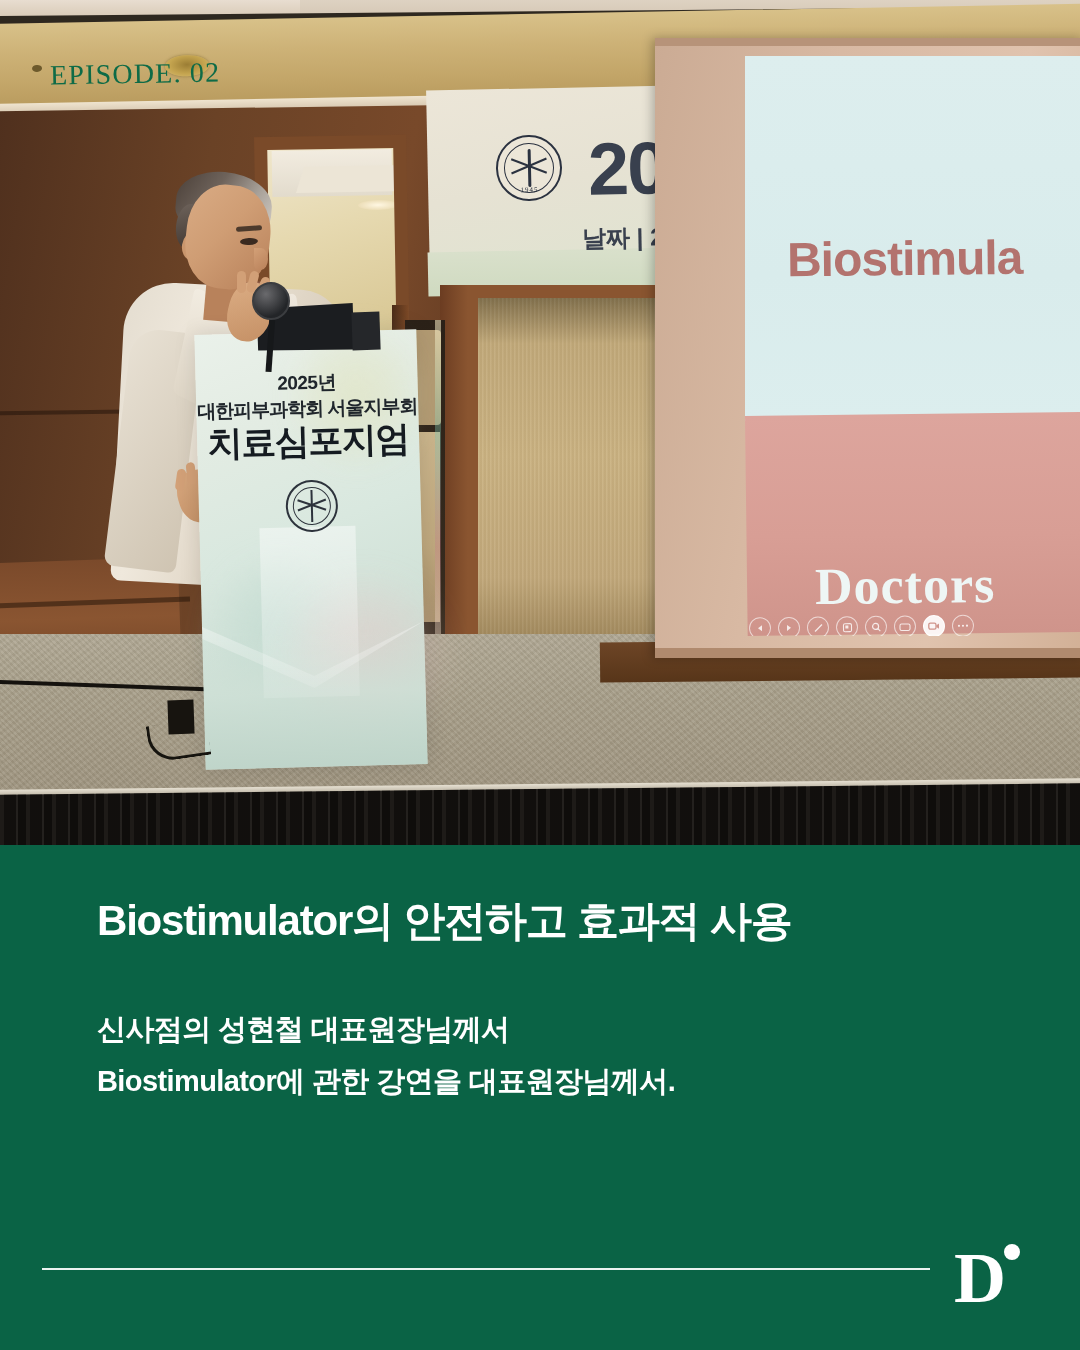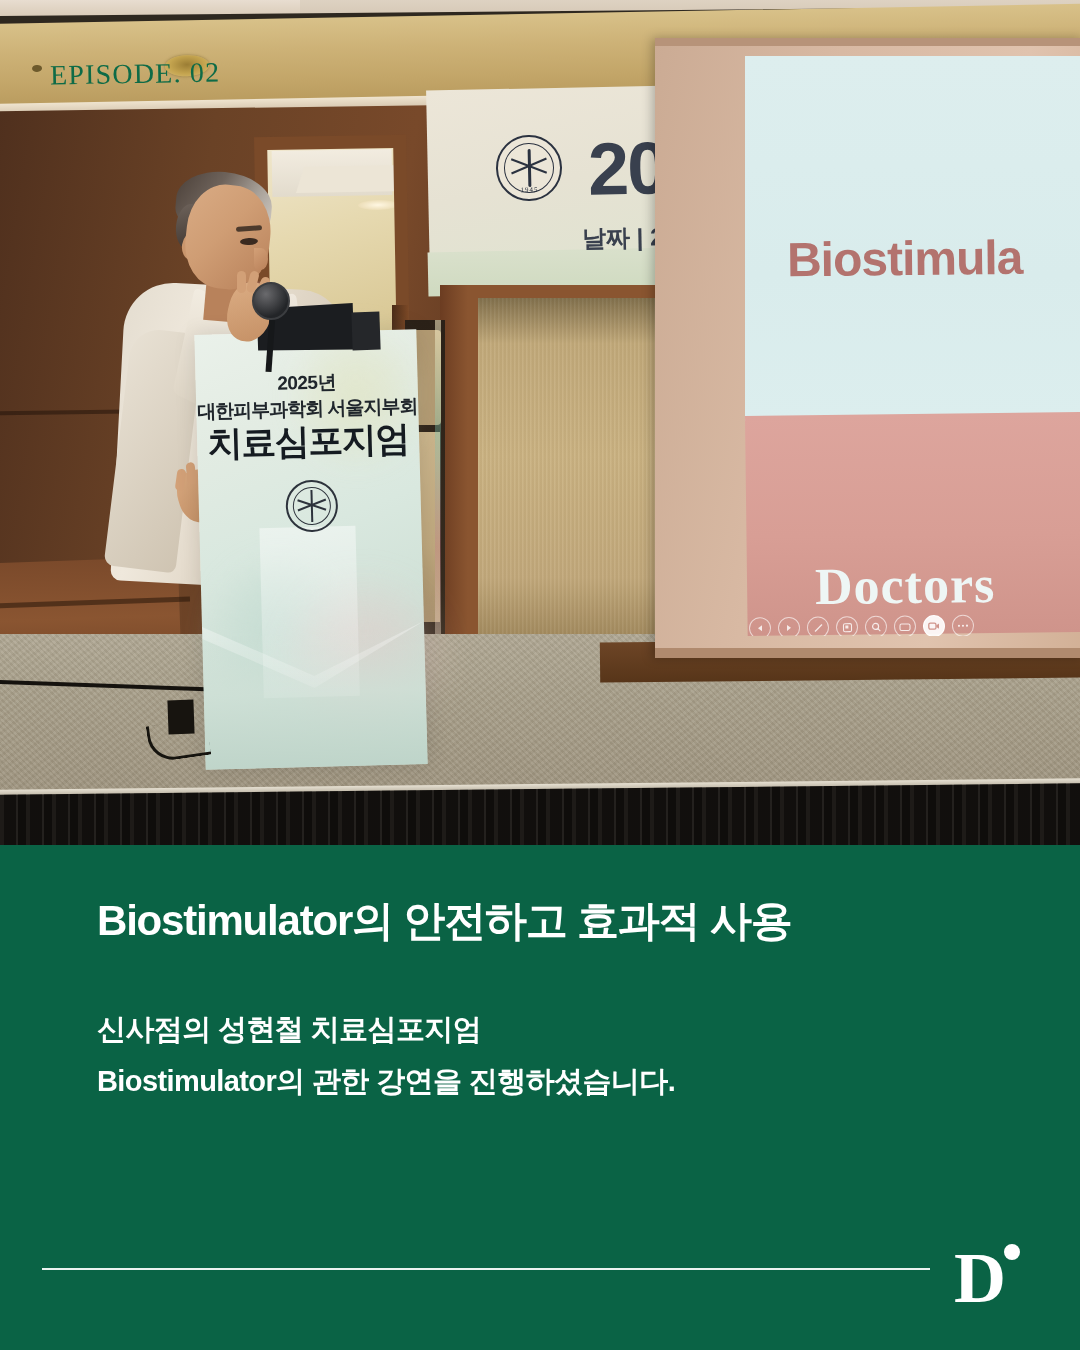--- a/index.html
+++ b/index.html
@@ -992,22 +992,22 @@
         </div>
       </div>
     </div>
 
     <div class="episode-label">EPISODE. 02</div>
   </div>
 
   <div class="panel">
     <div class="panel-title">Biostimulator의 안전하고 효과적 사용</div>
     <div class="panel-body">
-      <div>신사점의 성현철 치료심포지엄</div>
-      <div>Biostimulator의 관한  강연을 진행하셨습니다.</div>
+      <div>신사점의 성현철 대표원장님께서</div>
+      <div>Biostimulator에 관한  강연을 대표원장님께서.</div>
     </div>
   </div>
 
   <div class="panel-rule"></div>
 
   <div class="brand">
     <svg width="80" height="80" viewBox="0 0 80 80" aria-hidden="true">
       <text x="2" y="66" font-family="Liberation Serif, DejaVu Serif, serif" font-size="72" font-weight="700" fill="#ffffff">D</text>
       <circle cx="60" cy="16" r="8" fill="#ffffff"></circle>
     </svg>

